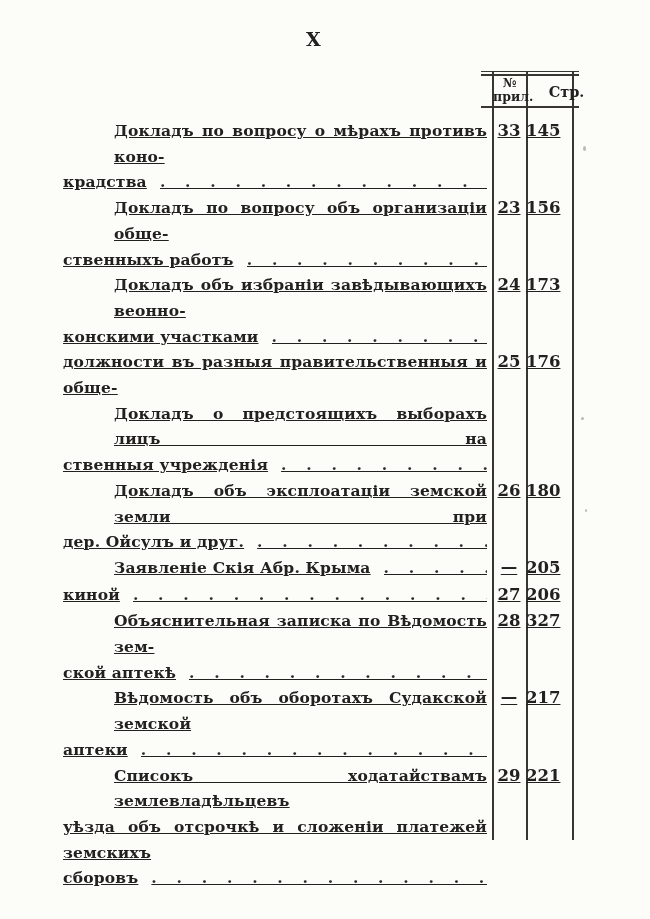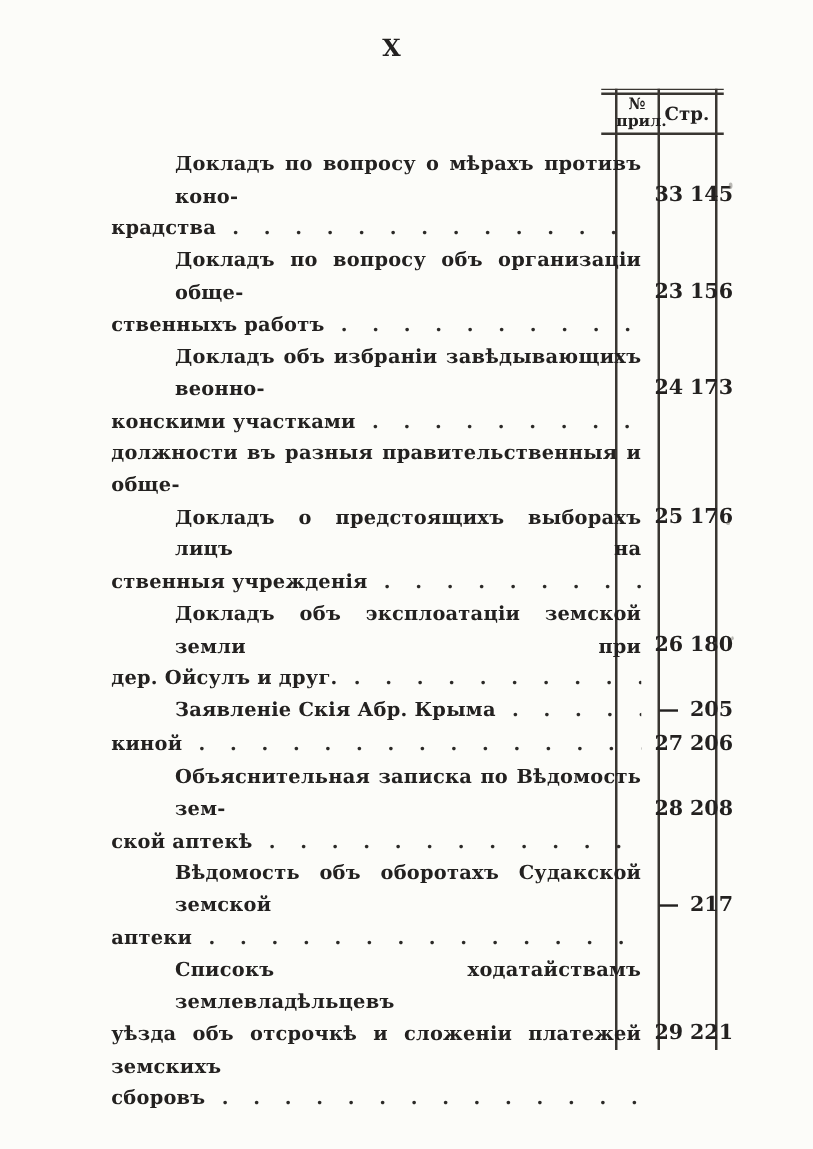--- a/index.html
+++ b/index.html
@@ -23,26 +23,26 @@
   .rule.hsep { left:481px; top:106px; width:98px; height:1.5px; }
   .rule.v1   { left:492px; top:71px;  width:1.5px; height:769px; }
   .rule.v2   { left:526px; top:71px;  width:1.5px; height:769px; }
   .rule.v3   { left:572px; top:71px;  width:1.6px; height:769px; }
   
   .thead-col1 {
     position:absolute; left:493px; top:76px; width:33px;
     text-align:center; font-size:12.5px; font-weight:700; line-height:14px;
   }
   .thead-col2 {
-    position:absolute; left:527px; top:83px; width:45px;
+    position:absolute; left:544px; top:83px; width:45px;
     text-align:center; font-size:14.5px; font-weight:700;
   }
   
   #toc-body { position:absolute; left:0; top:118px; width:650px; }
-  .row { display:flex; align-items:center; padding-left:89px; }
+  .row { display:flex; align-items:flex-start; padding-left:63px;text-decoration:underline; }
   .entry-text {
     width:424px;
     font-size:15.5px; font-weight:700;
     line-height:25.7px; letter-spacing:0.2px;
   }
   .line.j    { text-align:justify; text-align-last:justify; }
   .line.first{ padding-left:51px; }
   .line.last { display:flex; align-items:baseline; }
   .line.last .txt { white-space:nowrap; }
   .dots { flex:1 1 auto; overflow:hidden; white-space:nowrap; margin-left:13px; }
@@ -160,21 +160,21 @@
       </div>
       <div class="row">
         <div class="entry-text">
           <div class="line first j">Объяснительная записка по Вѣдомость зем-</div>
           <div class="line last">
             <span class="txt">ской аптекѣ</span>
             <span class="dots"></span>
           </div>
         </div>
         <div class="cell cell-app">28</div>
-        <div class="cell cell-page">208</div>
+        <div class="cell cell-page">327</div>
       </div>
       <div class="row">
         <div class="entry-text">
           <div class="line first j">Вѣдомость объ оборотахъ Судакской земской</div>
           <div class="line last">
             <span class="txt">аптеки</span>
             <span class="dots"></span>
           </div>
         </div>
         <div class="cell cell-app">—</div>

